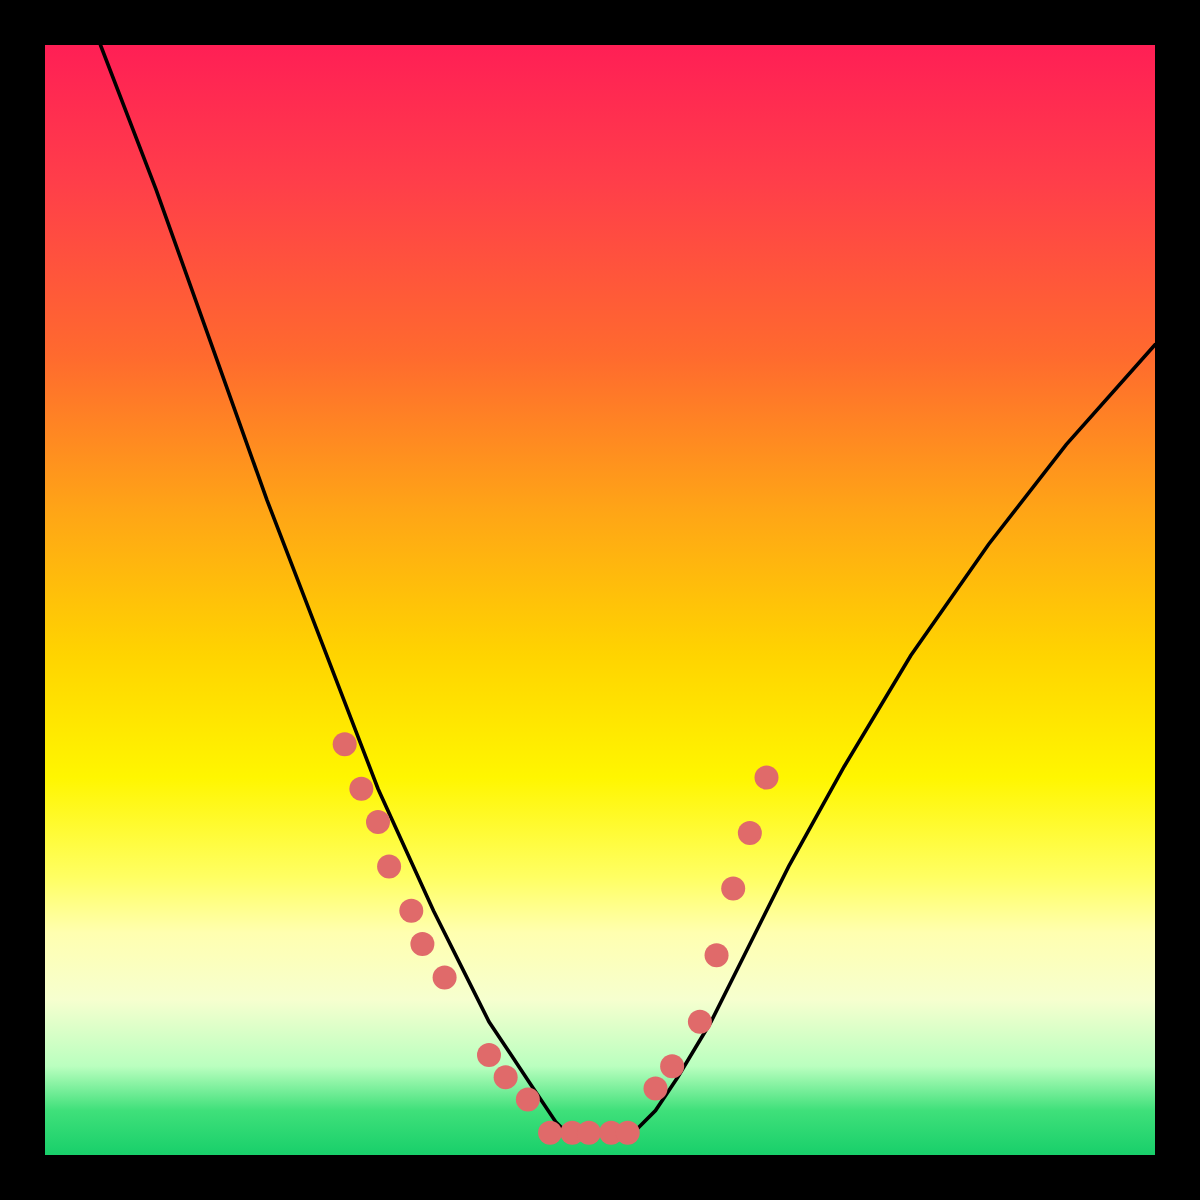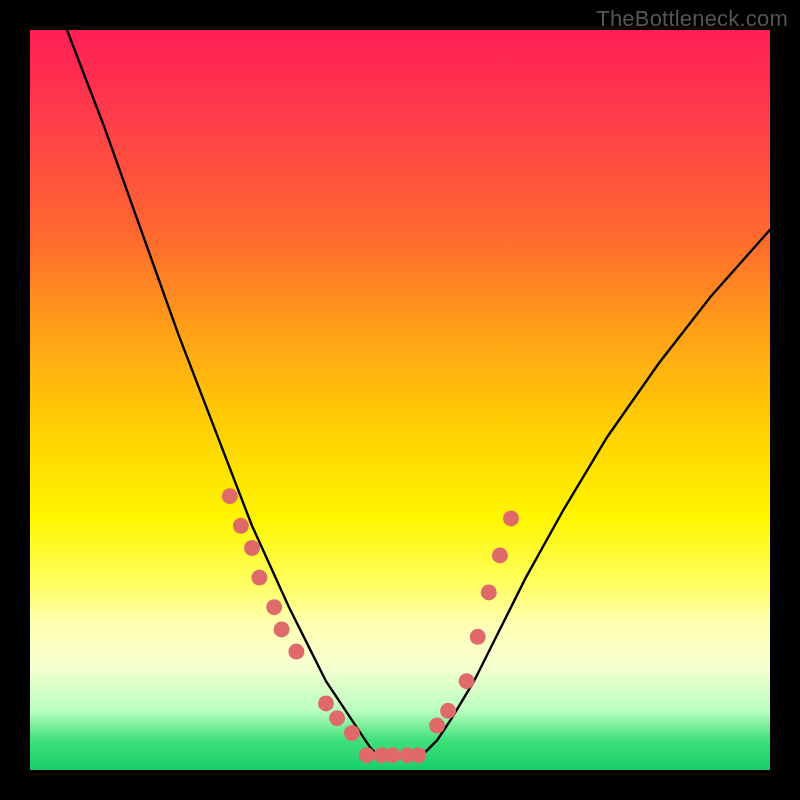--- a/index.html
+++ b/index.html
@@ -52,21 +52,20 @@
     position: absolute;
     inset: 0;
     width: 100%;
     height: 100%;
   }
 </style>
 </head>
 <body>
 
 <div class="frame">
-  <div class="watermark">TheBottleneck.com</div>
 
   <div class="plot">
     <svg class="curve" viewBox="0 0 740 740" preserveAspectRatio="none">
       <path id="left-path" fill="none" stroke-width="2.4" stroke-linecap="round" d="M37.0 0.0 L74.0 96.2 L111.0 199.8 L148.0 303.4 L185.0 399.6 L222.0 495.8 L259.0 577.2 L281.2 621.6 L296.0 651.2 L310.8 673.4 L325.6 695.6 L340.4 717.8 L347.8 725.2" stroke="#000000"></path>
       <path id="floor-path" fill="none" stroke-width="2.4" stroke-linecap="round" d="M347.8 725.2 L392.2 725.2" stroke="#000000"></path>
       <path id="right-path" fill="none" stroke-width="2.4" stroke-linecap="round" d="M392.2 725.2 L407.0 710.4 L421.8 688.2 L444.0 651.2 L466.2 606.8 L495.8 547.6 L532.8 481.0 L577.2 407.0 L629.0 333.0 L680.8 266.4 L740.0 199.8" stroke="#000000"></path>
       <g id="dots-left">
           <circle cx="199.8" cy="466.2" r="8" fill="#e06a6a"></circle>
           <circle cx="210.9" cy="495.8" r="8" fill="#e06a6a"></circle>
           <circle cx="222.0" cy="518.0" r="8" fill="#e06a6a"></circle>

